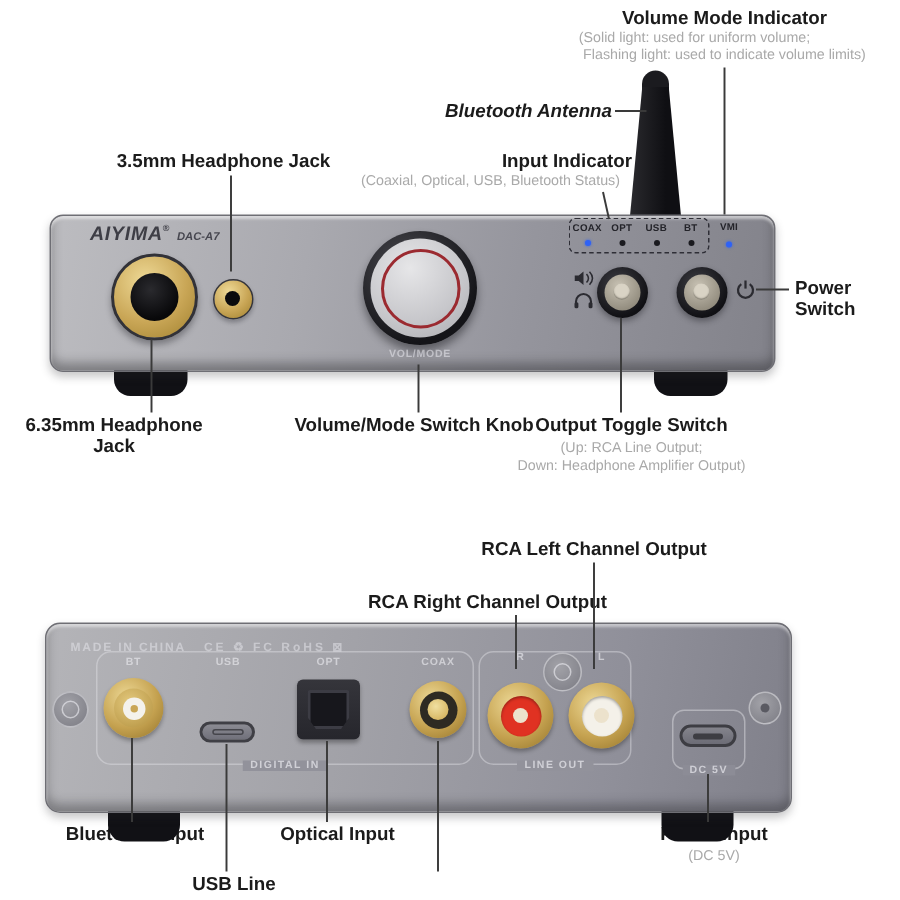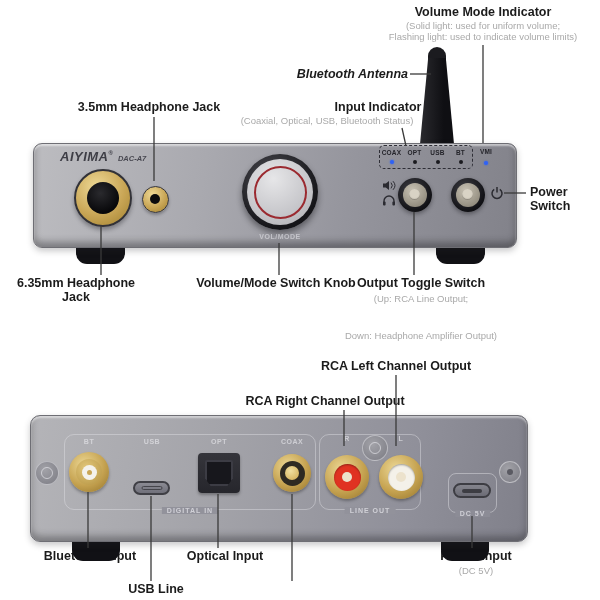--- a/index.html
+++ b/index.html
@@ -122,21 +122,21 @@
     <line x1="396" y1="375" x2="396" y2="446"></line>
     <line x1="344" y1="410" x2="344" y2="446"></line>
     <line x1="88" y1="492" x2="88" y2="548"></line>
     <line x1="151" y1="496" x2="151" y2="581"></line>
     <line x1="218" y1="494" x2="218" y2="548"></line>
     <line x1="292" y1="494" x2="292" y2="581"></line>
     <line x1="472" y1="516" x2="472" y2="548"></line>
   </svg>
 
   <div class="ann-title" style="left:368px;top:6px;width:230px;">Volume Mode Indicator</div>
-  <div class="ann-cap" style="left:368px;top:20px;width:230px;">(Solid light: used for uniform volume;</div>
+  <div class="ann-cap" style="left:348px;top:20px;width:230px;">(Solid light: used for uniform volume;</div>
   <div class="ann-cap" style="left:368px;top:31px;width:230px;">Flashing light: used to indicate volume limits)</div>
 
   <div class="ann-title right-align" style="left:278px;top:68px;width:130px;">Bluetooth Antenna</div>
 
   <div class="ann-title" style="left:298px;top:101px;width:160px;">Input Indicator</div>
   <div class="ann-cap" style="left:227px;top:115px;width:200px;">(Coaxial, Optical, USB, Bluetooth Status)</div>
 
   <div class="ann-title" style="left:49px;top:101px;width:200px;">3.5mm Headphone Jack</div>
 
   <div class="antenna-cap"></div>
@@ -208,30 +208,31 @@
     <svg class="panel-icon" style="left:456px;top:42px;" width="14" height="14" viewBox="0 0 14 14">
       <path d="M4.2 3.4 A5 5 0 1 0 9.8 3.4" fill="none" stroke="#2b2b31" stroke-width="1.5"></path>
       <line x1="7" y1="1" x2="7" y2="6.4" stroke="#2b2b31" stroke-width="1.5"></line>
     </svg>
   </div>
 
   <div class="ann-title" style="left:6px;top:277px;width:140px;">6.35mm Headphone Jack</div>
   <div class="ann-title" style="left:196px;top:277px;width:160px;">Volume/Mode Switch Knob</div>
   <div class="ann-title" style="left:341px;top:277px;width:160px;">Output Toggle Switch</div>
   <div class="ann-cap" style="left:330px;top:293px;width:182px;">(Up: RCA Line Output;</div>
-  <div class="ann-cap" style="left:330px;top:305px;width:182px;margin-top:25px;">Down: Headphone Amplifier Output)</div>
+  <div class="ann-cap" style="left:330px;top:305px;width:182px;">Down: Headphone Amplifier Output)</div>
   <div class="ann-title" style="left:530px;top:186px;width:70px;text-align:left;">Power Switch</div>
 
   <div class="ann-title" style="left:316px;top:360px;width:160px;">RCA Left Channel Output</div>
   <div class="ann-title" style="left:245px;top:395px;width:160px;">RCA Right Channel Output</div>
 
   <div class="foot" style="left:72px;top:533px;width:48px;height:28px;"></div>
   <div class="foot" style="left:441px;top:533px;width:48px;height:28px;"></div>
 
   <div class="back-panel">
+    <div class="madein-row"><span class="madein">MADE IN CHINA</span><span class="certs">CE ♻ FC RoHS ⊠</span></div>
 
     <div class="screw" style="left:4px;top:45px;width:24px;height:24px;">
         <span class="screw-ring"></span>
       </div>
     <div class="screw" style="left:468px;top:45px;width:22px;height:22px;">
         <span class="screw-dot"></span>
       </div>
     <div class="screw" style="left:331px;top:19px;width:26px;height:26px;">
         <span class="screw-ring"></span>
       </div>

